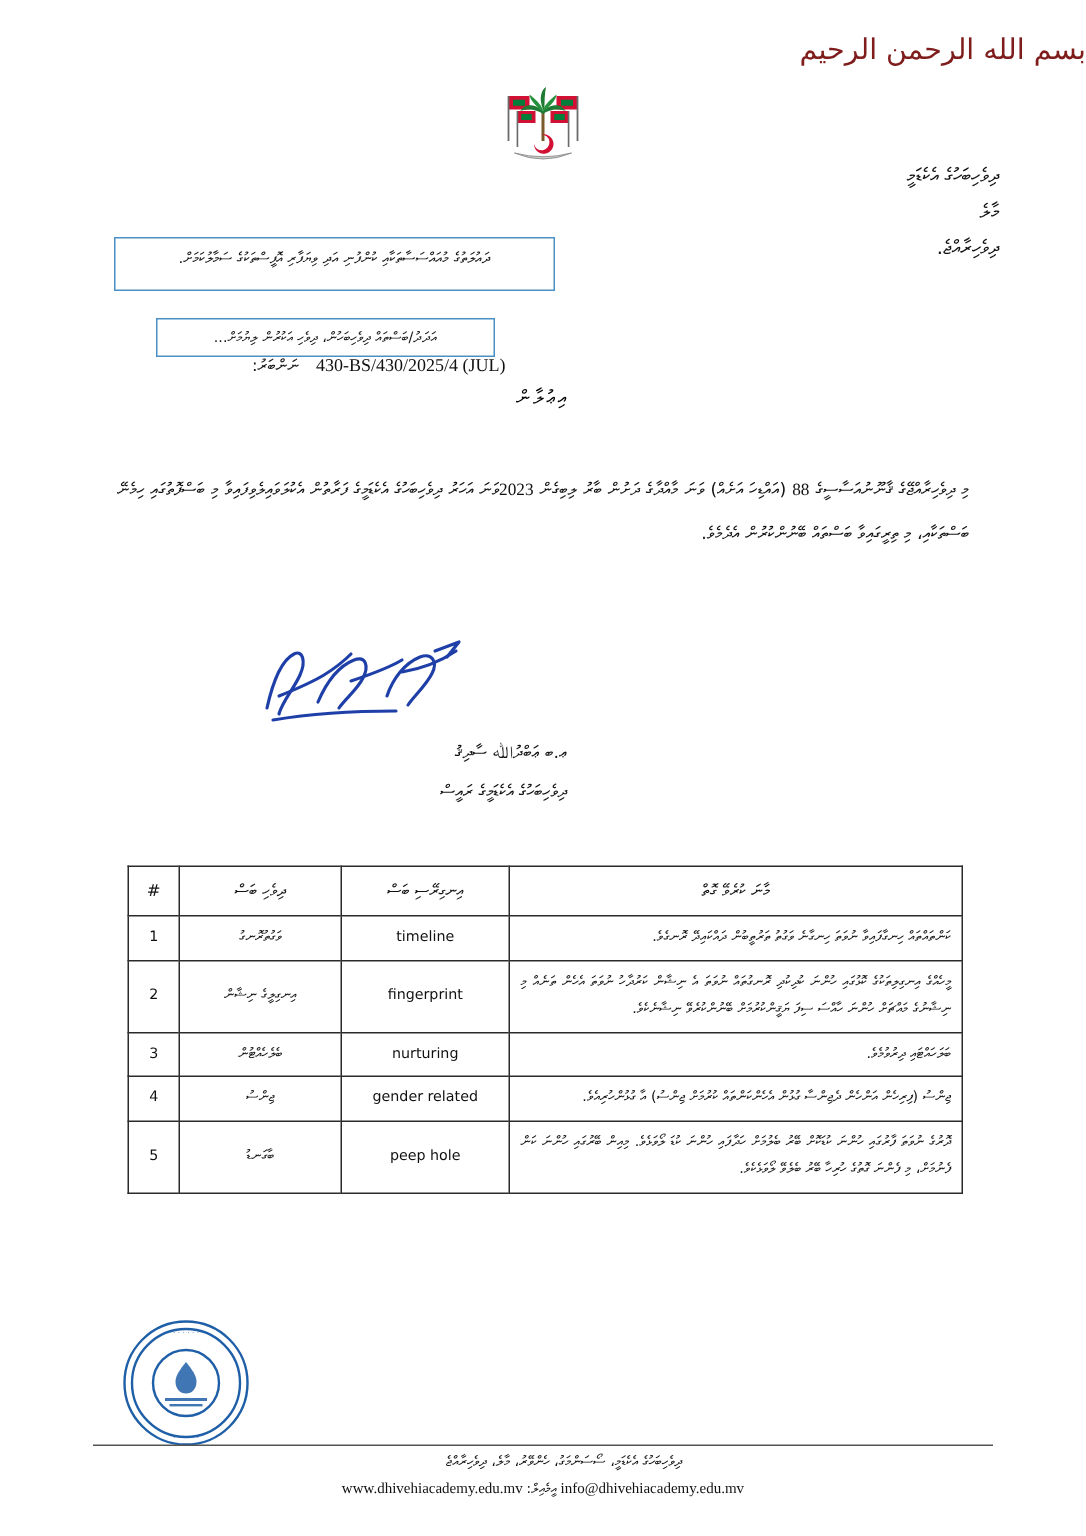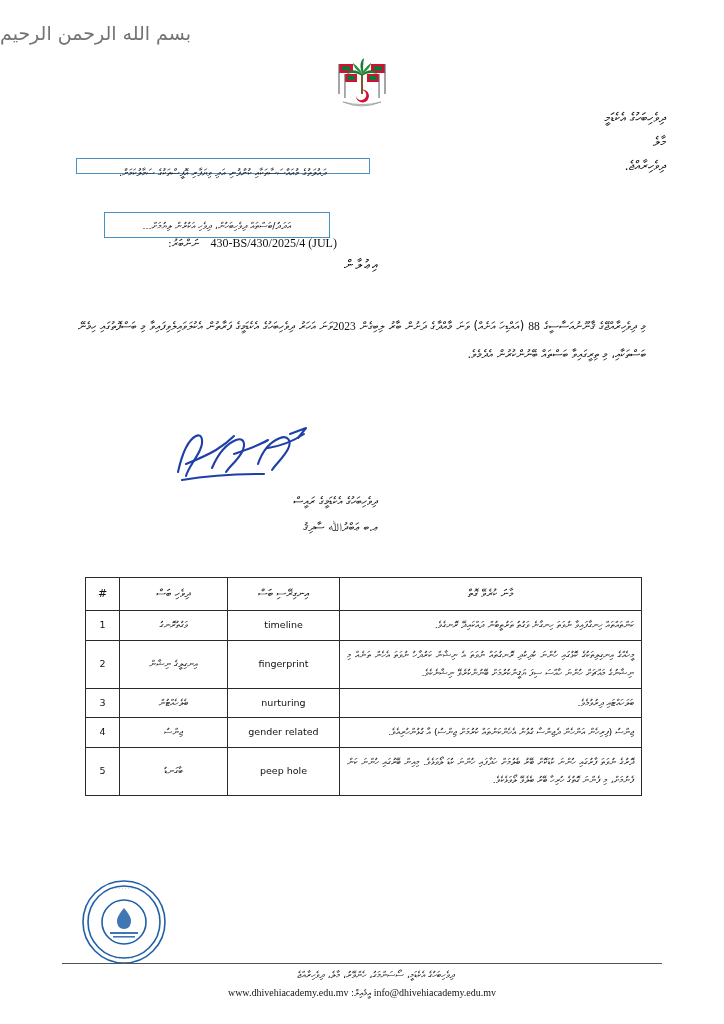--- a/index.html
+++ b/index.html
@@ -22,24 +22,24 @@
     height: 1024px;
     box-sizing: border-box;
   }
 
   
   .bismillah {
     position: absolute;
     top: 22px;
     left: 0;
     width: 724px;
-    text-align: left;
+    text-align: right;
     font-family: "DejaVu Sans", sans-serif;
     font-size: 19px;
-    color: #737373;
+    color: #7f1d1d;
     letter-spacing: 1px;
   }
 
   .emblem {
     position: absolute;
     top: 52px;
     left: 50%;
     transform: translateX(-50%);
     width: 62px;
     height: 60px;
@@ -64,21 +64,21 @@
     box-sizing: border-box;
     direction: rtl;
     text-align: center;
     font-family: "DejaVu Sans", sans-serif;
     color: #111;
   }
   #box-1 {
     top: 158px;
     left: 76px;
     width: 294px;
-    height: 16px;
+    height: 36px;
     font-size: 10px;
     line-height: 28px;
   }
   #box-2 {
     top: 212px;
     left: 104px;
     width: 226px;
     height: 26px;
     font-size: 9.5px;
     line-height: 26px;
@@ -339,25 +339,25 @@
         <path d="M62 30 C74 26 86 22 96 16"></path>
         <path d="M86 40 C90 28 98 18 108 14 C116 11 120 17 116 25 C112 33 104 40 100 46"></path>
         <path d="M96 24 C108 22 120 18 132 10"></path>
         <path d="M118 10 L134 4 L126 14"></path>
         <path d="M10 56 C34 52 62 50 92 50"></path>
       </g>
     </svg>
   </div>
 
   <div class="sig-name">
-    <div>ދިވެހިބަހުގެ އެކެޑަމީގެ ރައީސް</div>
     <div>
       <span>ޢ.ބ</span>
       <span>ޢަބްދުﷲ ސާދިޤު</span>
     </div>
+    <div>ދިވެހިބަހުގެ އެކެޑަމީގެ ރައީސް</div>
   </div>
 
   <div class="tbl-wrap">
     <table class="glossary">
       <colgroup>
         <col class="c-def">
         <col class="c-eng">
         <col class="c-dhi">
         <col class="c-num">
       </colgroup>

